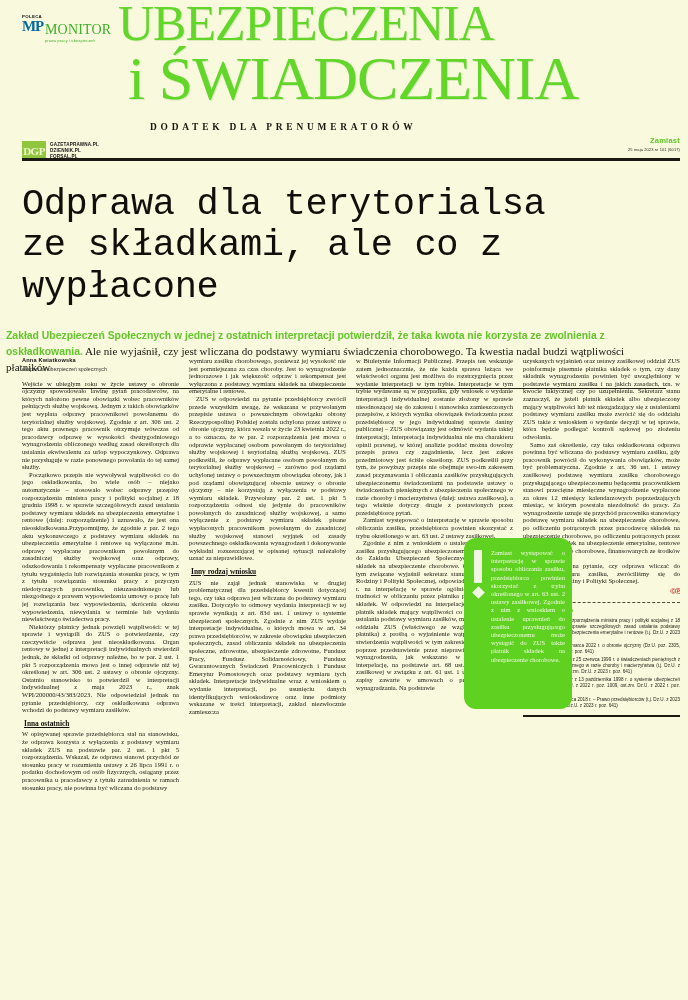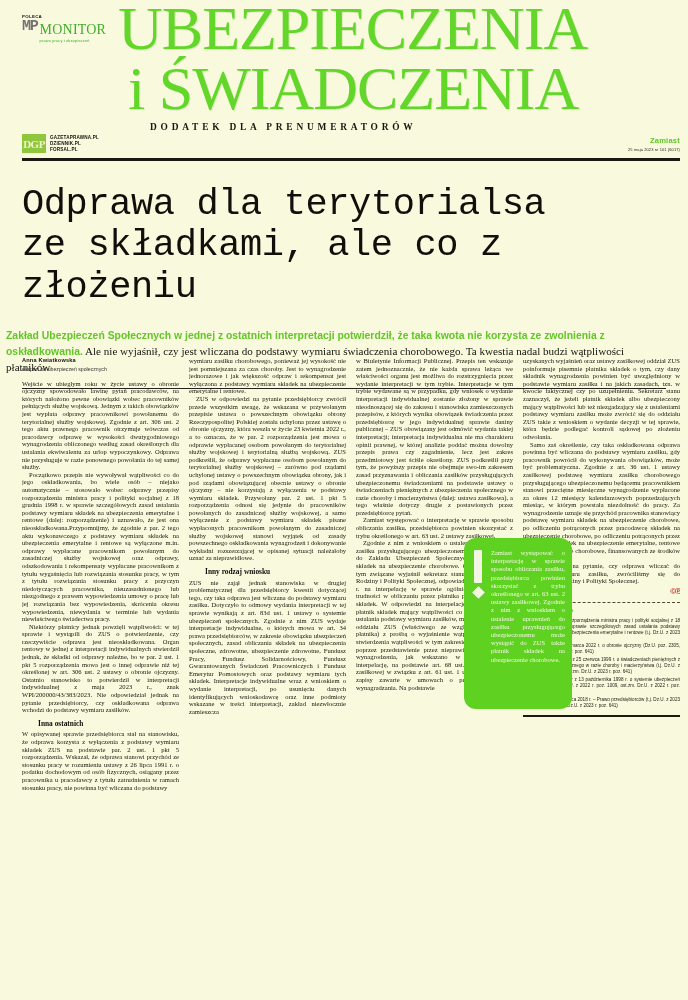--- a/index.html
+++ b/index.html
@@ -32,25 +32,25 @@
   .poleca-label {
     font-family: "Liberation Sans", sans-serif;
     font-size: 4.4px;
     font-weight: bold;
     letter-spacing: 0.3px;
     color: #111;
     margin-bottom: 1px;
   }
   .mp-row { display: flex; align-items: flex-start; }
   .mp-mark {
-    font-family: Liberation Mono, monospace;
+    font-family: Liberation Serif, serif;
     font-weight: bold;
     font-size: 15px;
     line-height: 13px;
-    color: #737373;
+    color: #0369a1;
     letter-spacing: -1.2px;
   }
   .mp-words { margin-left: 2px; }
   .monitor-word {
     font-family: "Liberation Serif", serif;
     font-size: 14px;
     line-height: 12px;
     color: #3fae2a;
     letter-spacing: 0.2px;
   }
@@ -68,21 +68,21 @@
     top: 2px;
     right: 8px;
     font-family: "Liberation Serif", serif;
     color: #63d62a;
     line-height: 0.84;
     letter-spacing: -1px;
     text-align: left;
     text-shadow: 1px 1px 0 rgba(150,190,120,0.28);
   }
   .title-l1 {
-    font-size: 62px;
+    font-size: 50px;
     display: block;
     white-space: nowrap;
   }
   .title-l2 {
     font-size: 62px;
     display: block;
     padding-left: 10px;
     white-space: nowrap;
     margin-top: 8px;
   }
@@ -95,21 +95,21 @@
     font-family: "Liberation Serif", serif;
     font-weight: bold;
     font-size: 9.4px;
     letter-spacing: 3.8px;
     color: #17170f;
   }
 
   .dgp-block {
     position: absolute;
     left: 22px;
-    top: 134px;
+    top: 141px;
     display: flex;
     align-items: flex-start;
   }
   .dgp-mark {
     width: 24px;
     height: 19px;
     background: #8fc63d;
     color: #f3f3cf;
     font-family: "Liberation Serif", serif;
     font-size: 11px;
@@ -227,23 +227,24 @@
     font-size: 5.2px;
     color: #333;
     text-align: left;
     margin-top: 1.5px;
     margin-bottom: 6px;
   }
   .subhead {
     font-family: "Liberation Serif", serif;
     font-weight: bold;
     font-size: 7.4px;
-    margin: 6px 0 3px 16px;
+    margin: 6px 0 3px 2px;
     text-align: left;
     color: #100f0b;
+    text-decoration: underline;
   }
 
   
   .callout {
     position: absolute;
     left: 464px;
     top: 538px;
     width: 108px;
     height: 171px;
     background: #5fd120;
@@ -360,21 +361,21 @@
     <div class="date-block">
       <div class="date-day">Zamiast</div>
       <div class="date-full">25 maja 2023 nr 101 (6017)</div>
     </div>
 
     <div class="rule-thick"></div>
   </div>
 
   <div class="headline">
     <div>Odprawa dla terytorialsa</div>
-    <div>ze składkami, ale co z złożeniu</div>
+    <div>ze składkami, ale co z wypłacone</div>
   </div>
 
   <div class="lead">
     <span class="hl">Zakład Ubezpieczeń Społecznych w jednej z ostatnich interpretacji potwierdził, że taka kwota nie korzysta ze zwolnienia z oskładkowania.</span><span> Ale nie wyjaśnił, czy jest wliczana do podstawy wymiaru świadczenia chorobowego. Ta kwestia nadal budzi wątpliwości płatników</span>
   </div>
 
   <div class="rule-thin"></div>
 
   <div class="cols">
 

